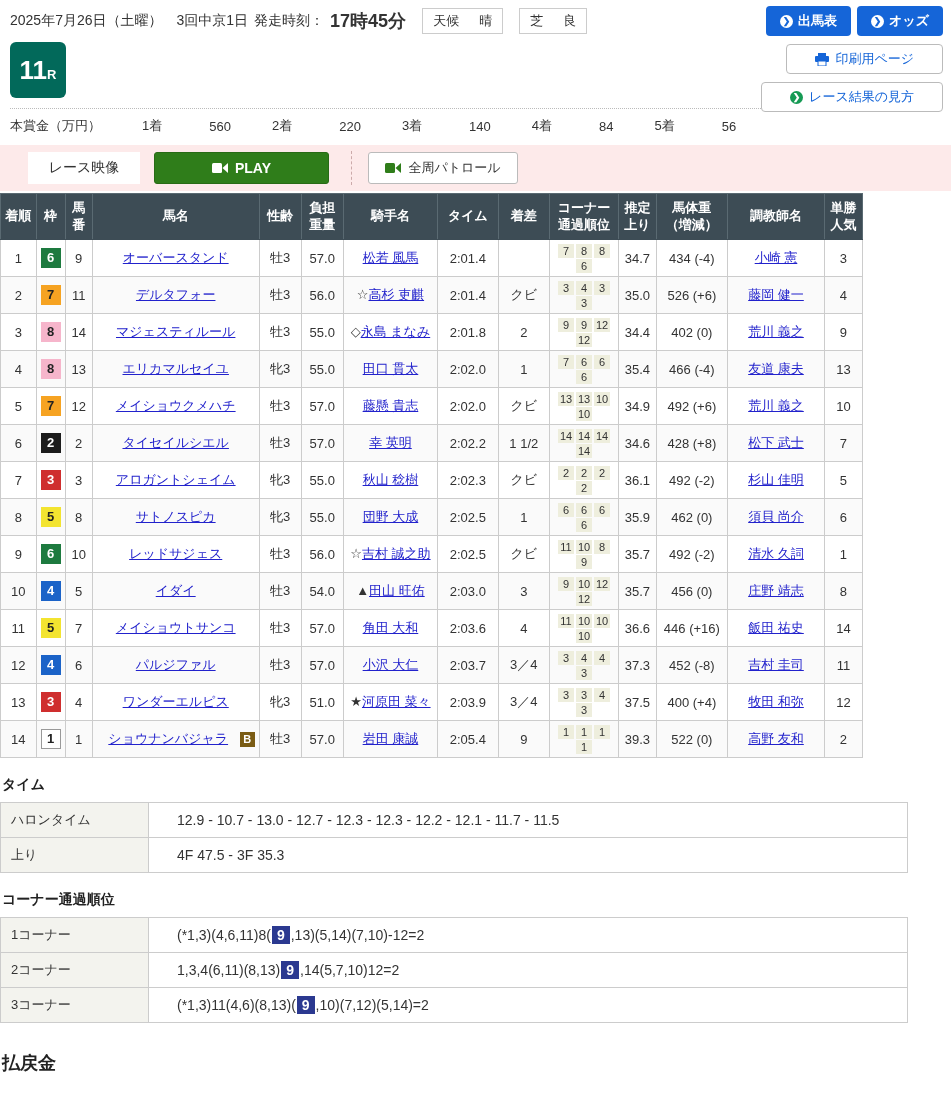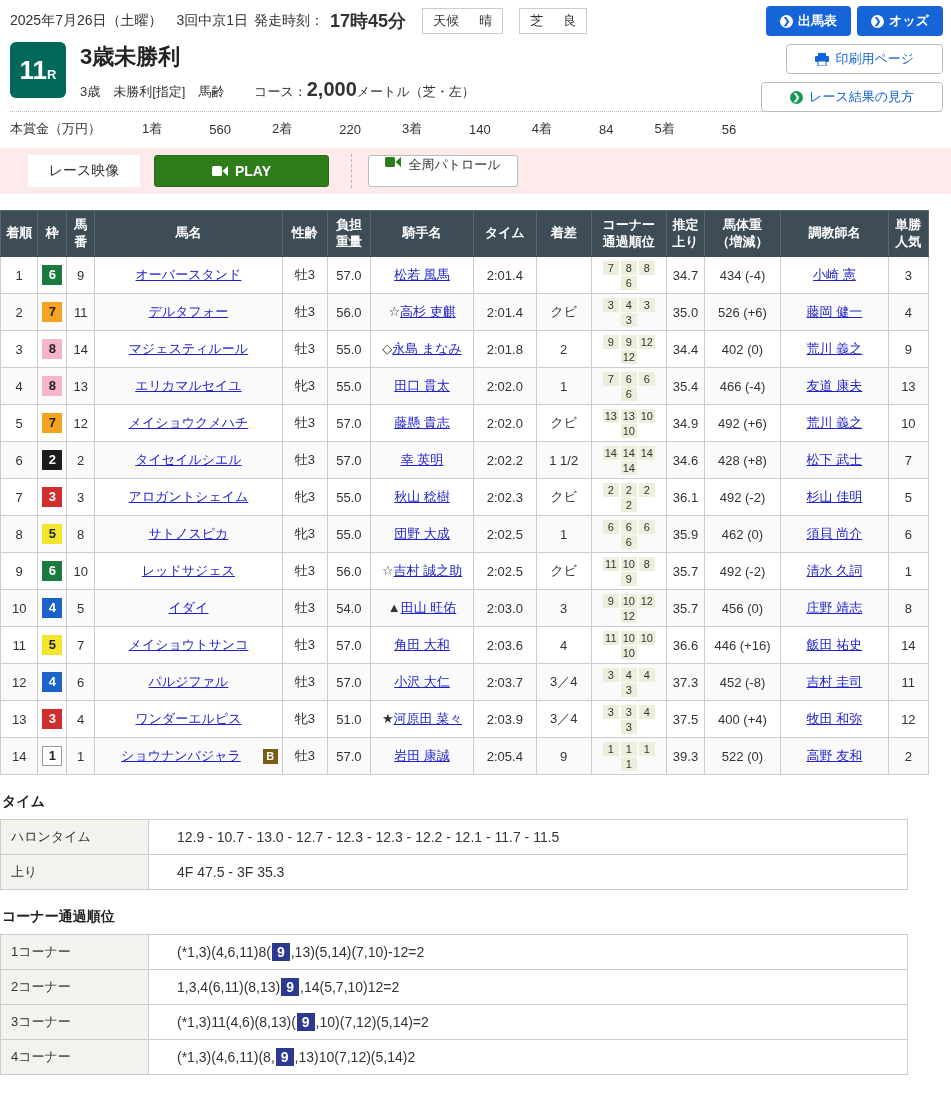--- a/index.html
+++ b/index.html
@@ -35,25 +35,25 @@
   .prize-row { border-top:1px dotted #bbb; margin-top:10px; padding:8px 0 10px 0; display:flex; align-items:center; font-size:13px; gap:13px; }
   .prize-row .pl { margin-left:28px; }
   .prize-row .pa { margin-left:34px; }
   .prize-label { margin-left:0; }
 
   
   .video-bar { background:#fdeaea; height:46px; display:flex; align-items:center; padding:0 28px; gap:0; }
   .vb-label { background:#fff; width:112px; height:32px; display:flex; align-items:center; justify-content:center; font-size:14px; }
   .btn-play { margin-left:14px; width:175px; height:32px; background:#2f7d1a; border:1px solid #286b16; border-radius:3px; color:#fff; font-weight:bold; font-size:14px; display:flex; align-items:center; justify-content:center; gap:6px; cursor:pointer; }
   .vb-divider { border-left:1px dashed #ccaaaa; height:34px; margin:0 16px 0 22px; }
-  .btn-patrol { width:150px; height:32px; background:#fff; border:1px solid #bbb; border-radius:3px; color:#333; font-size:13px; display:flex; align-items:flex-start; justify-content:center; gap:6px; cursor:pointer; }
+  .btn-patrol { width:150px; height:32px; background:#fff; border:1px solid #bbb; border-radius:3px; color:#333; font-size:13px; display:flex; align-items:center; justify-content:center; gap:6px; cursor:pointer; }
   .cam-icon { display:inline-flex; }
 
   
-  table.results { border-collapse:collapse; width:929px; margin-top:16px; }
+  table.results { border-collapse:collapse; width:863px; margin-top:2px; }
   table.results th { background:#3d4c55; color:#fff; font-weight:bold; font-size:13px; border:1px solid #5a6a72; border-bottom:1px solid #3d4c55; padding:4px 2px; white-space:pre-line; line-height:1.3; height:46px; }
   table.results td { border:1px solid #ccc; padding:3px 4px; height:31px; font-size:13px; text-align:center; }
   table.results tr.alt td { background:#fafafa; }
   td.al { text-align:left; padding-left:8px; }
   .frame-badge { display:inline-block; width:20px; height:20px; line-height:20px; font-weight:bold; text-align:center; font-size:13px; }
   .f1{background:#fff;color:#222;border:1px solid #999;line-height:18px;}
   .f2{background:#1c1c1c;color:#fff;}
   .f3{background:#cf2e2e;color:#fff;}
   .f4{background:#1b63c8;color:#fff;}
   .f5{background:#f3e430;color:#222;}
@@ -119,27 +119,20 @@
         <span class="wx-cell wx-label-green">芝</span>
         <span class="wx-cell">良</span>
       </span>
     </div>
 
     <div class="title-row">
       <div class="race-badge">
           <span>11</span>
           <span class="r-sub">R</span>
         </div>
-      <div class="title-block">
-        <div class="race-title">3歳未勝利</div>
-        <div class="race-cond">
-          <span>3歳　未勝利[指定]　馬齢</span>
-          <span style="margin-left:26px;">コース：</span><span class="dist">2,000</span><span>メートル（芝・左）</span>
-        </div>
-      </div>
     </div>
 
     <div class="prize-row">
       <span class="prize-label">本賞金（万円）</span>
       <span class="pl">1着</span>
         <span class="pa">560</span>
       <span class="pl">2着</span>
         <span class="pa">220</span>
       <span class="pl">3着</span>
         <span class="pa">140</span>
@@ -464,22 +457,18 @@
       <td><span>(*1,3)(4,6,11)8(</span><span class="hl9">9</span><span>,13)(5,14)(7,10)-12=2</span></td>
     </tr>
     <tr>
       <th>2コーナー</th>
       <td><span>1,3,4(6,11)(8,13)</span><span class="hl9">9</span><span>,14(5,7,10)12=2</span></td>
     </tr>
     <tr>
       <th>3コーナー</th>
       <td><span>(*1,3)11(4,6)(8,13)(</span><span class="hl9">9</span><span>,10)(7,12)(5,14)=2</span></td>
     </tr>
-    <tr>
-      <th>4コーナー</th>
-      <td><span>(*1,3)(4,6,11)(8,</span><span class="hl9">9</span><span>,13)10(7,12)(5,14)2</span></td>
-    </tr>
   </tbody>
     </table>
 
   <div class="payout-title">払戻金</div>
 
 </div>
 
 </body></html>

